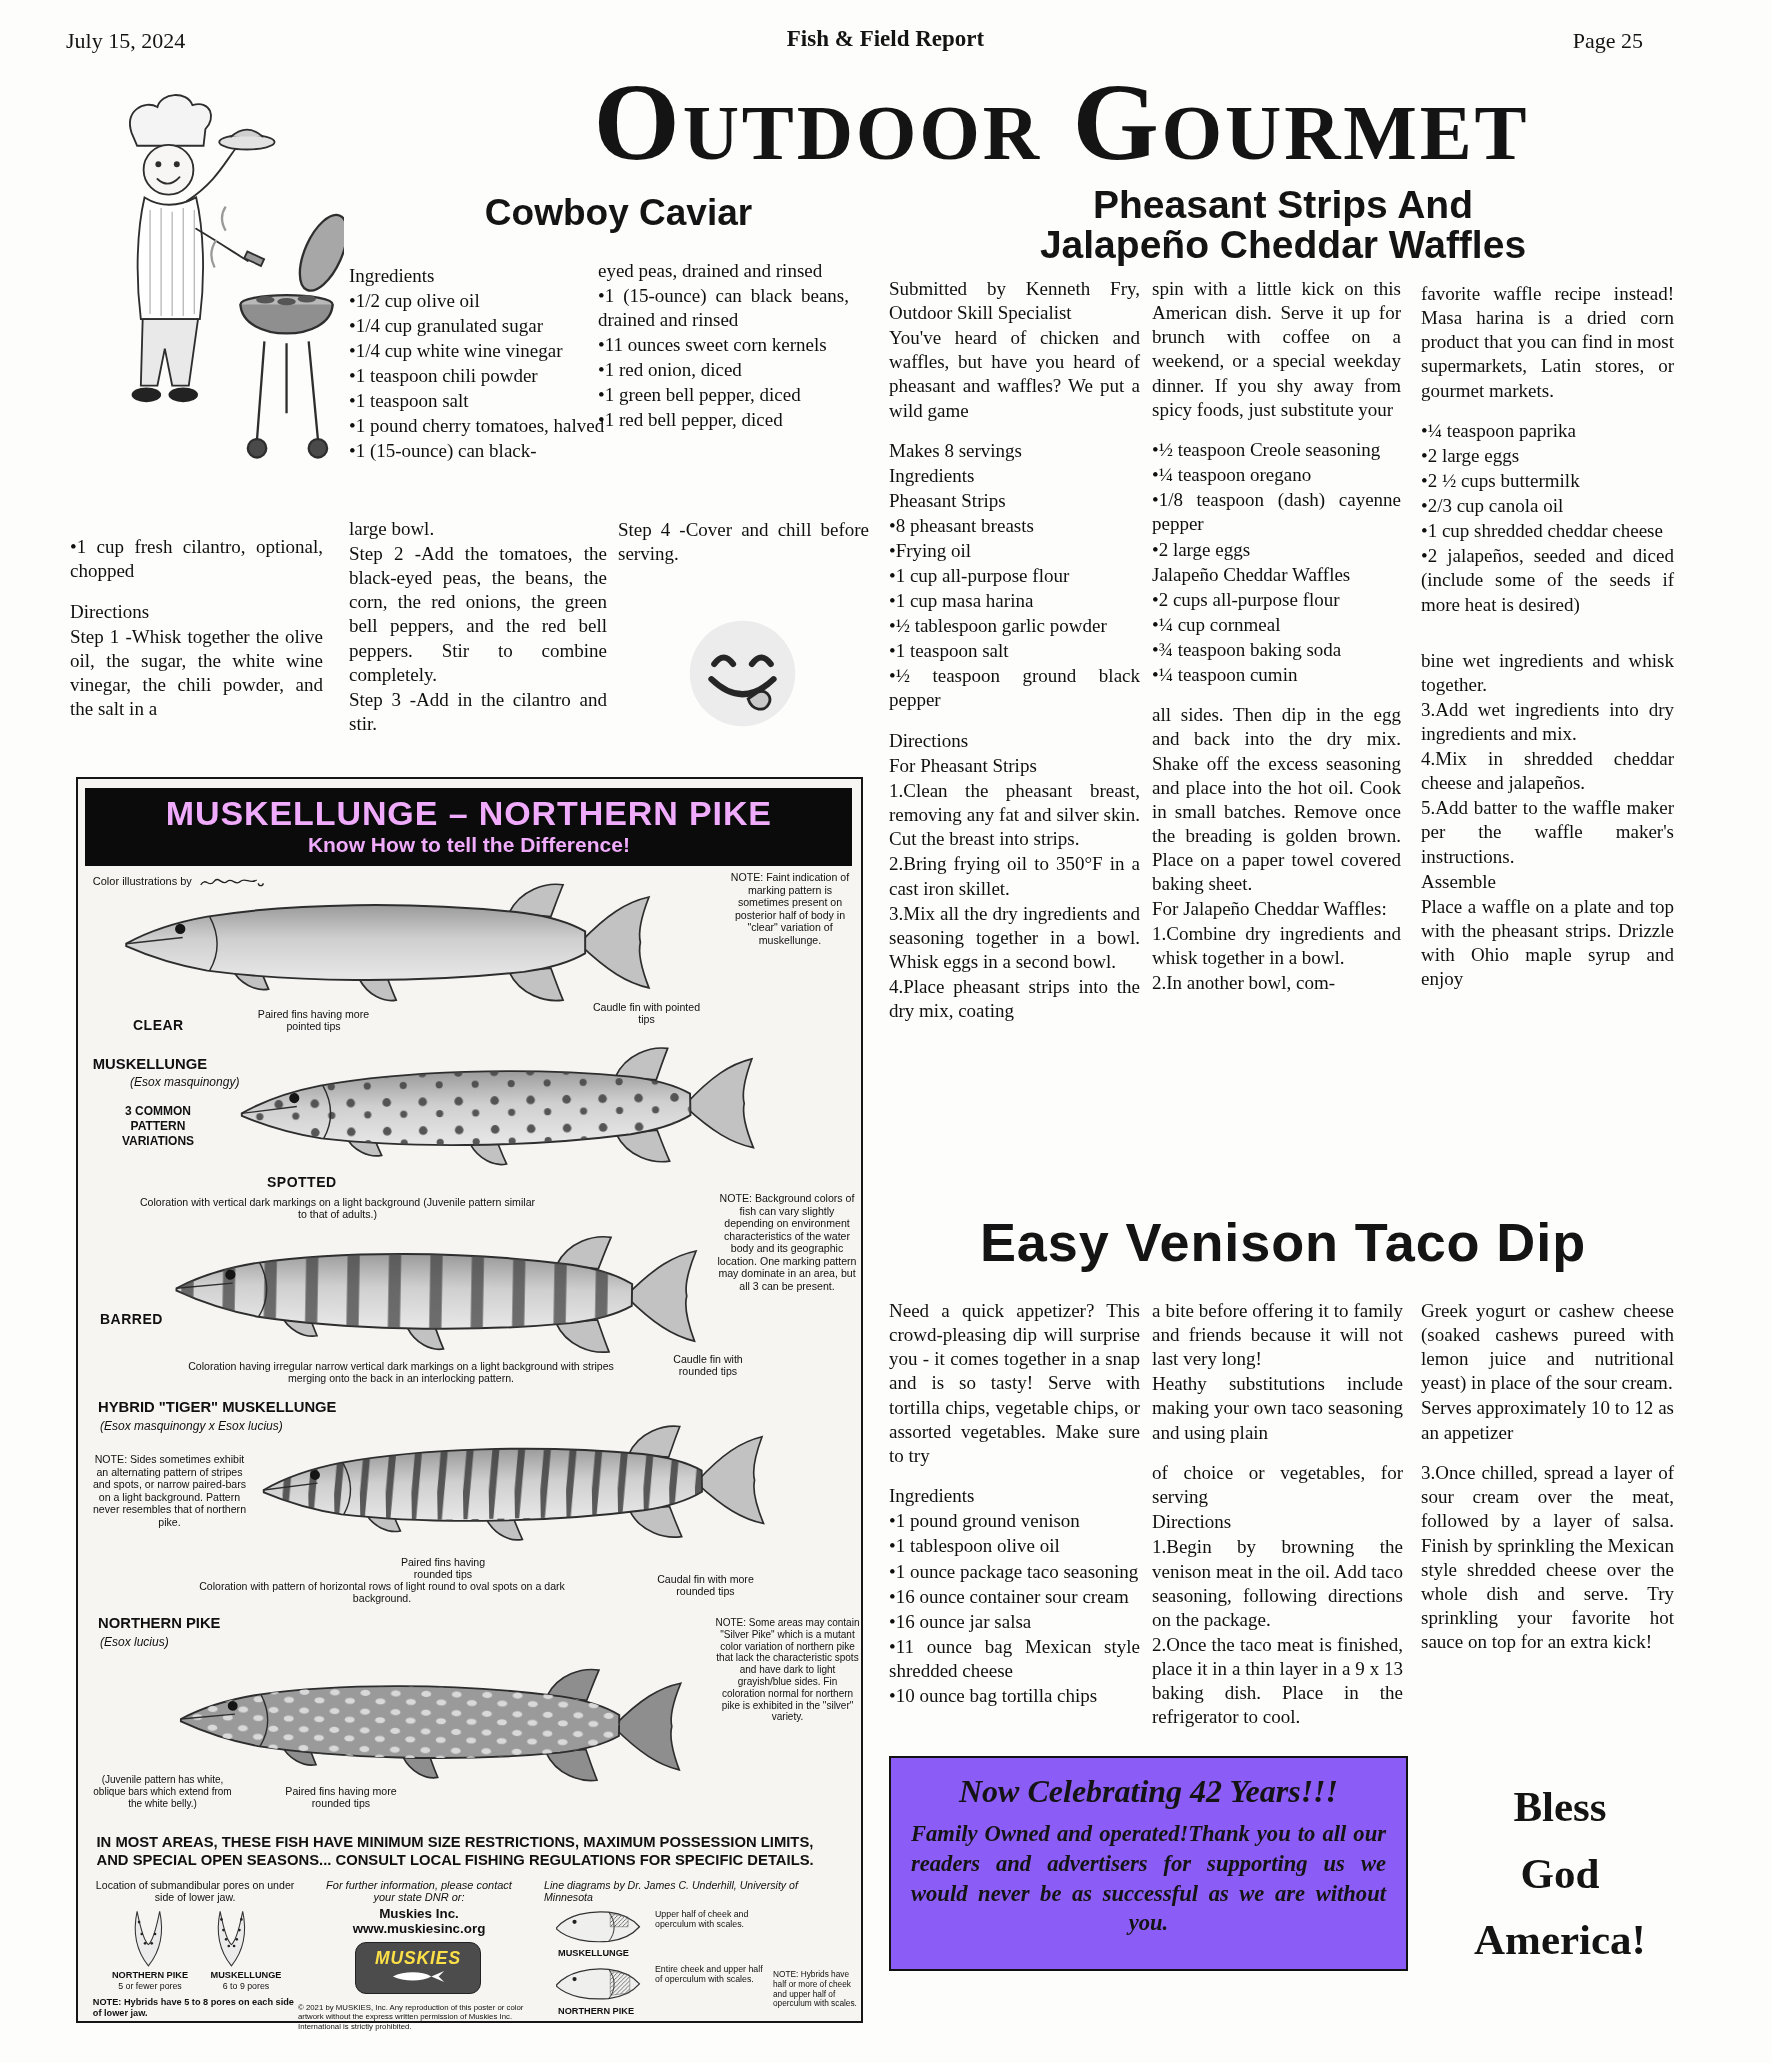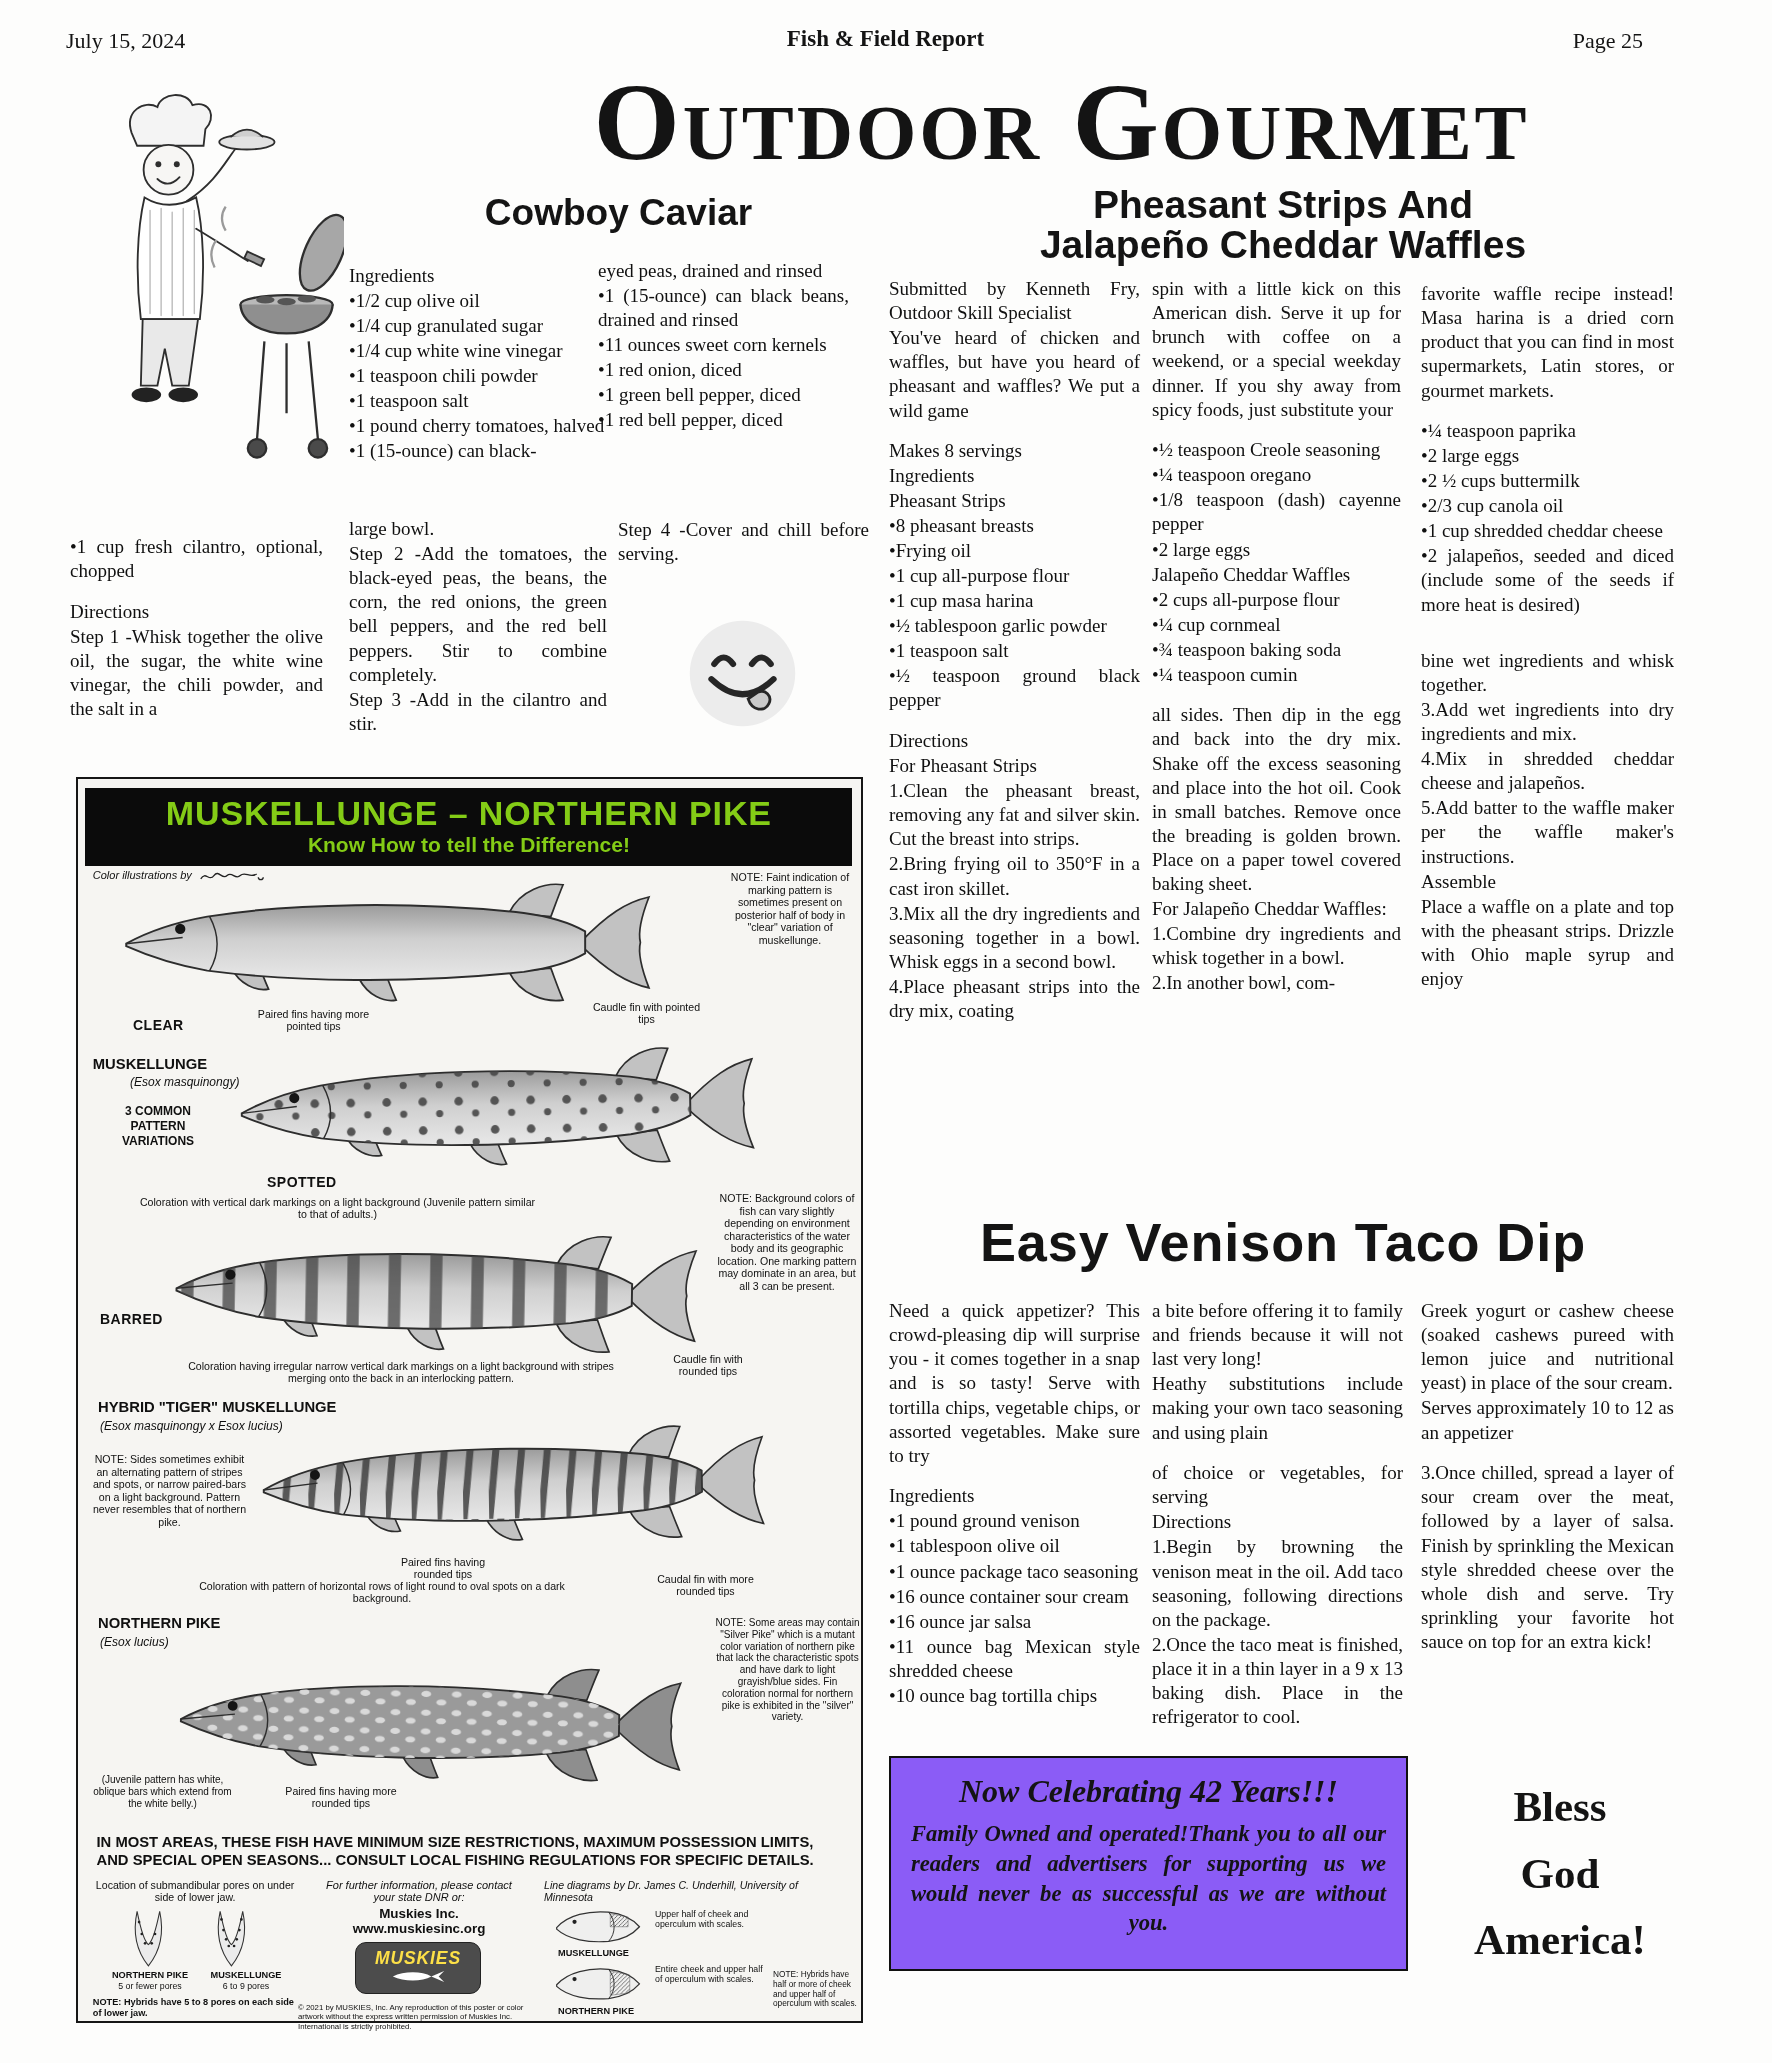--- a/index.html
+++ b/index.html
@@ -45,24 +45,24 @@
   #celebration-title { text-align:center; font-size:32px; font-weight:bold; font-style:italic; margin-bottom:9.2px; }
   #celebration-body  { font-size:22.6px; font-weight:bold; font-style:italic; text-align:justify; text-align-last:center; line-height:1.32; }
 
   #god-bless { left:1440px; top:1774px; width:240px; text-align:center; font-weight:bold; font-size:43px; line-height:1.55; }
 
   
   #poster { position:absolute; left:76px; top:777px; width:787px; height:1246px; background:#f6f5f2;
             border:2.8px solid #161616; font-family:"Liberation Sans",sans-serif; color:#101010; }
   #poster .abs { position:absolute; }
   #poster-art { position:absolute; left:0; top:0; }
-  .pbar { left:7.4px; top:9.2px; width:767px; height:78px; background:#0b0b0b; color:#84cc16; text-align:center; }
+  .pbar { left:7.4px; top:9.2px; width:767px; height:78px; background:#0b0b0b; color:#f0abfc; text-align:center; }
   .pbar-l1 { font-size:34px; font-weight:bold; letter-spacing:0.9px; padding-top:5.5px; }
   .pbar-l2 { font-size:21px; font-weight:bold; }
-  .pcredit { left:14.8px; top:90px; font-size:11px; font-style:italic; }
+  .pcredit { left:14.8px; top:96px; font-size:11px; }
   .pnote { font-size:10.6px; line-height:1.18; text-align:center; }
   .pcall { font-size:10.6px; line-height:1.15; text-align:center; }
   .plab  { font-size:14px; font-weight:bold; letter-spacing:0.5px; }
   .pname { font-size:14.8px; font-weight:bold; }
   .psci  { font-size:12px; font-style:italic; }
   .psm   { font-size:8.8px; line-height:1.18; }
   .psm-b { font-size:9.2px; font-weight:bold; line-height:1.2; }
   .pregs { left:18.5px; top:1054px; width:749px; font-size:14.8px; font-weight:bold; line-height:1.22; }
   .pvars { font-size:12px; font-weight:bold; text-align:center; line-height:1.25; }
   #muskies-logo { left:277px; top:1163px; width:126px; height:52px; background:#4c4c4c; border:1.8px solid #222;

